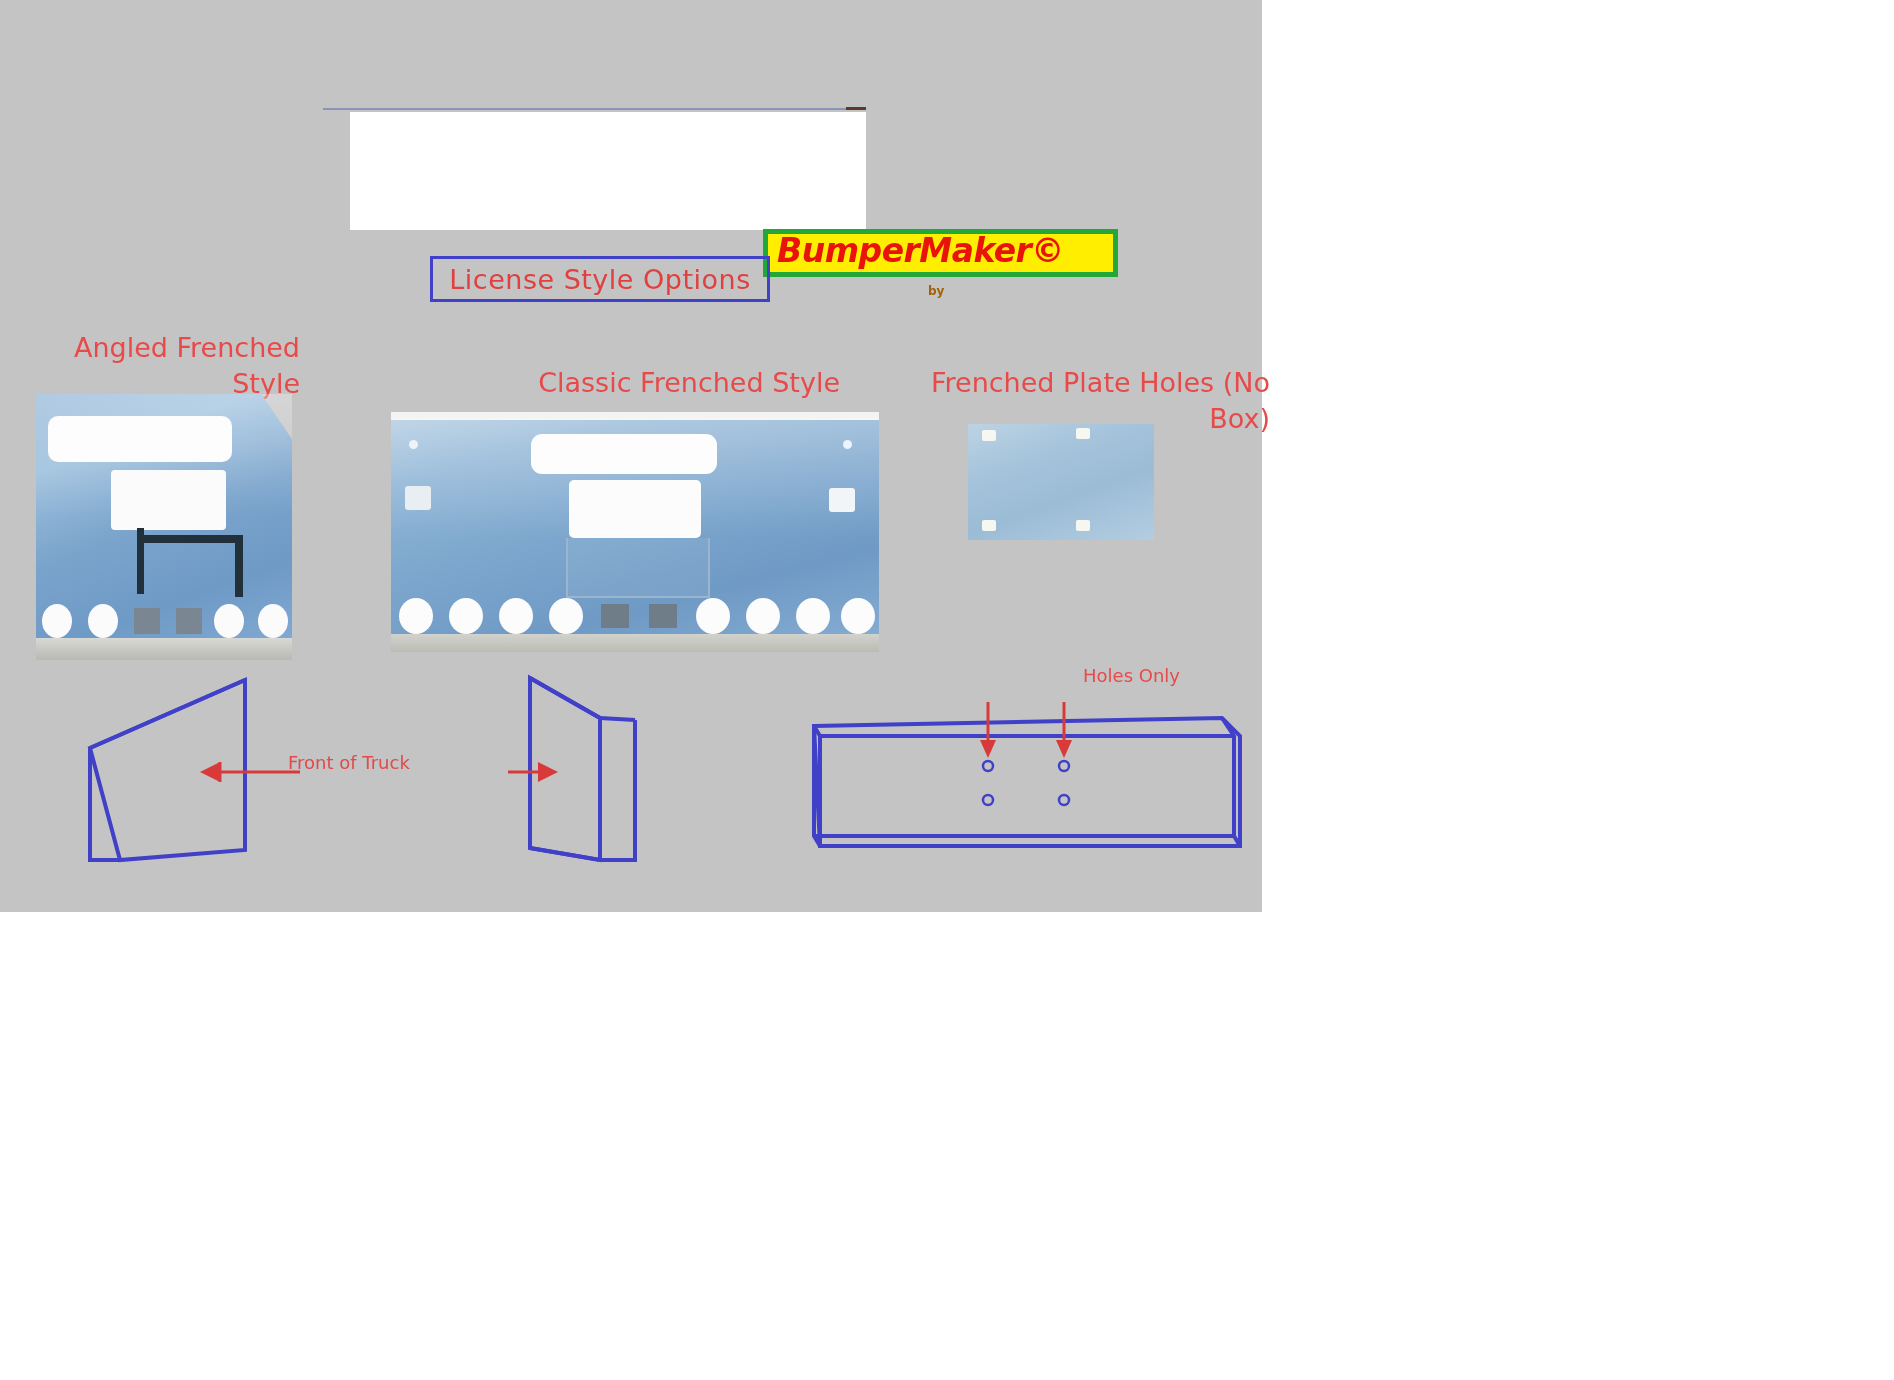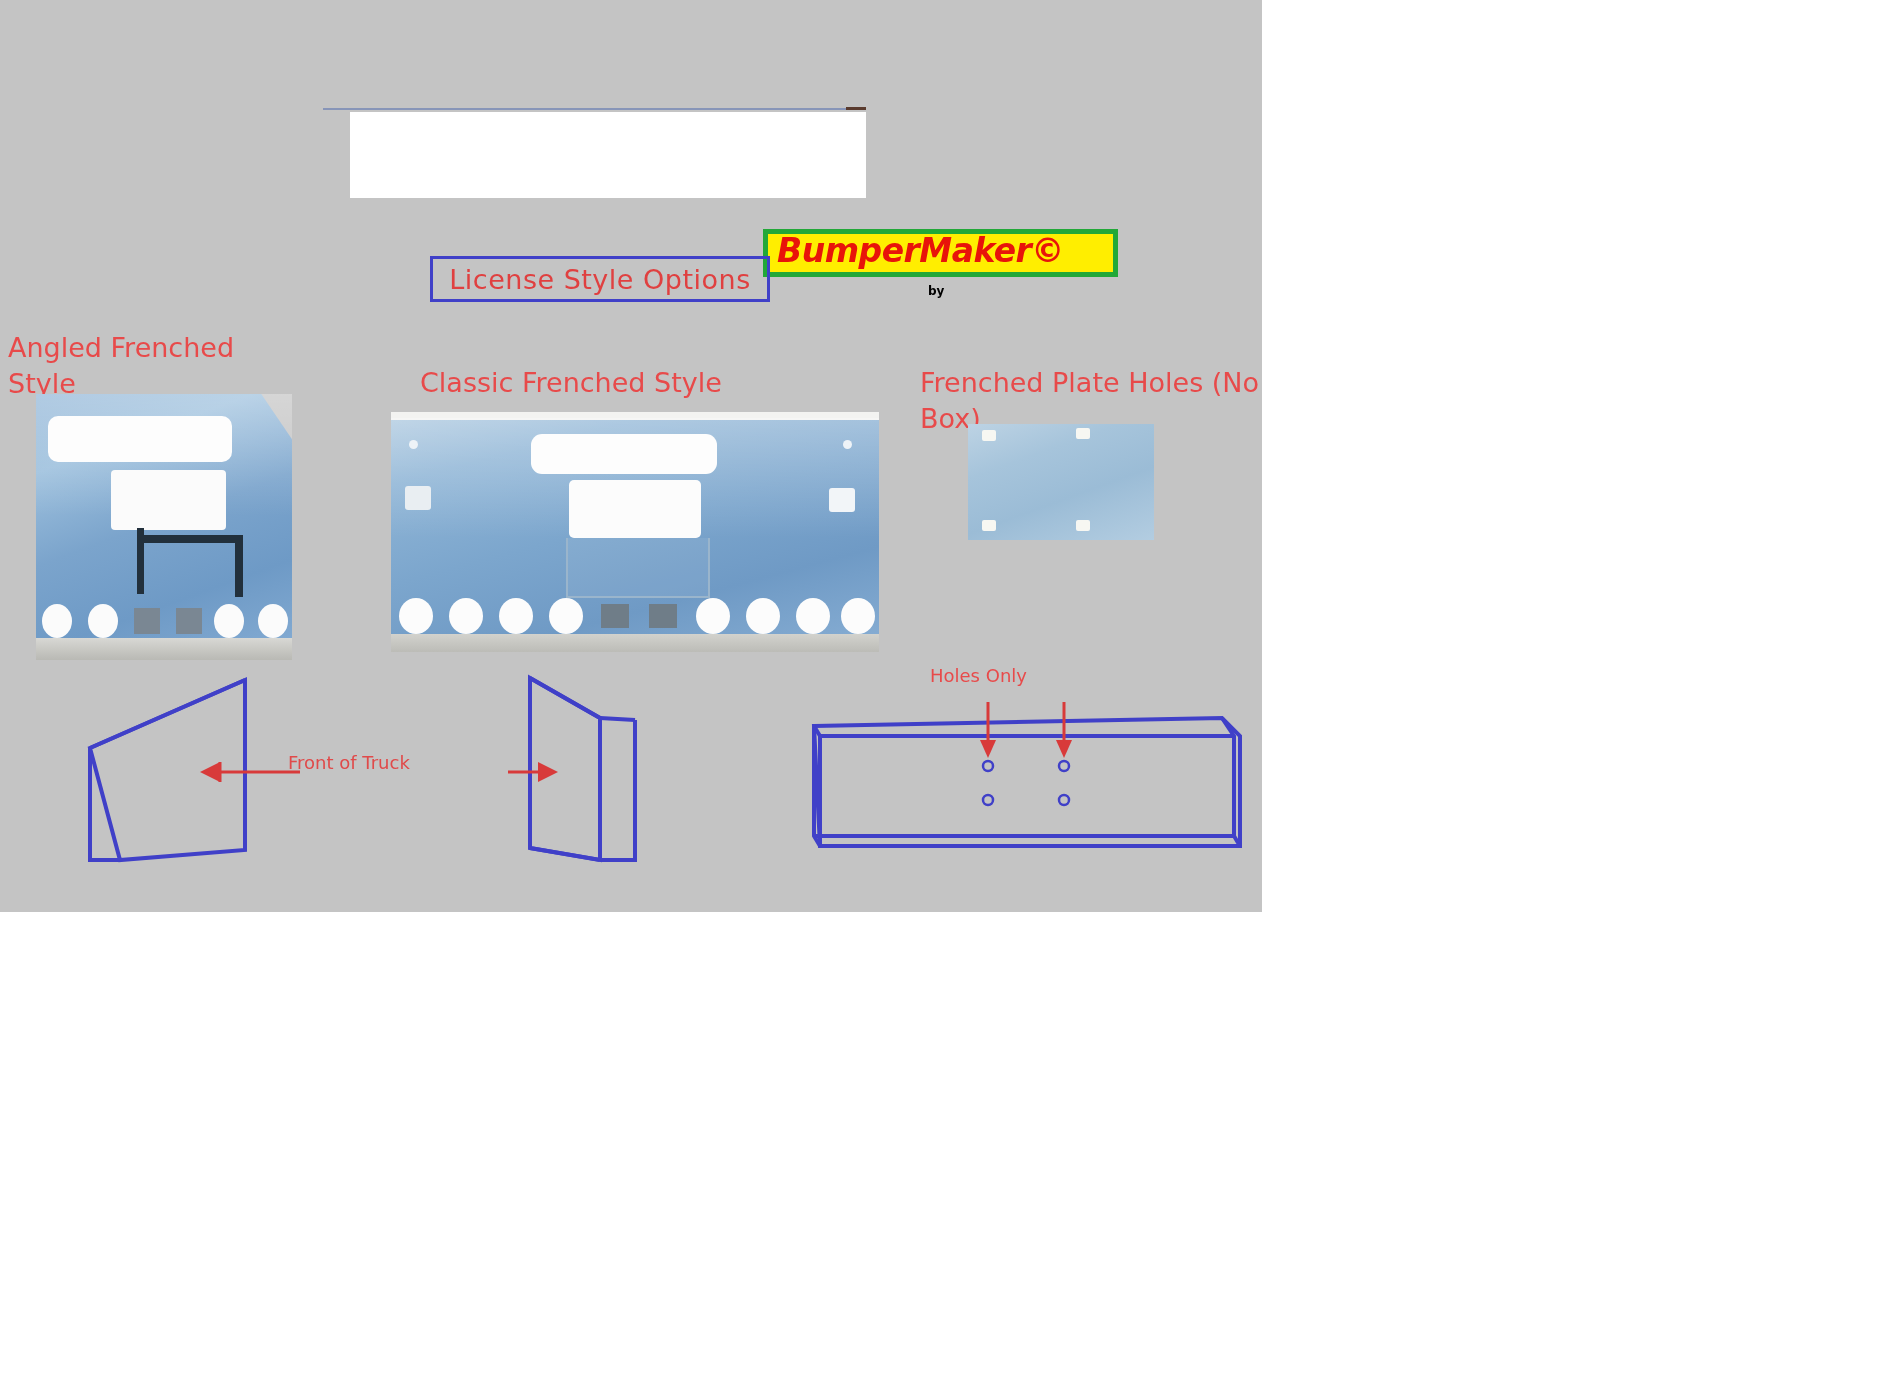--- a/index.html
+++ b/index.html
@@ -4,44 +4,44 @@
 <style>
   html,body{margin:0;padding:0;background:#ffffff;}
   body{width:1894px;height:1380px;position:relative;font-family:"DejaVu Sans",sans-serif;overflow:hidden;}
 
   #canvas{position:absolute;left:0;top:0;width:1262px;height:912px;background:#c4c4c4;}
 
   
   #logo-rule{position:absolute;left:323px;top:108px;width:542px;height:2px;background:#8795b8;}
   #logo-rule2{position:absolute;left:846px;top:107px;width:20px;height:3px;background:#5a3b2e;}
 
-  #logo-white{position:absolute;left:350px;top:112px;width:516px;height:86px;background:#ffffff;}
+  #logo-white{position:absolute;left:350px;top:112px;width:516px;height:118px;background:#ffffff;}
 
   #logo-yellow{position:absolute;left:413px;top:117px;width:355px;height:48px;background:#ffee00;
       border:5px solid #22a838;box-sizing:border-box;overflow:hidden;}
   #logo-yellow .txt{position:absolute;left:9px;top:-3px;white-space:nowrap;
       font-family:"DejaVu Sans",sans-serif;font-weight:bold;font-style:italic;
       font-size:33px;color:#e8140a;letter-spacing:-0.5px;}
 
-  #logo-by{position:absolute;left:578px;top:172px;font-size:12px;color:#000000;
+  #logo-by{position:absolute;left:578px;top:172px;font-size:12px;color:#a16207;
       font-family:"DejaVu Sans",sans-serif;font-weight:bold;}
 
   #logo-domain{position:absolute;left:350px;top:184px;width:516px;height:48px;overflow:hidden;}
   #logo-domain .txt{position:absolute;left:-8px;top:-6px;white-space:nowrap;
       font-family:"DejaVu Sans",sans-serif;font-weight:bold;font-size:47px;
       color:#e8140a;letter-spacing:-1px;}
 
   
   #title-box{position:absolute;left:430px;top:256px;width:340px;height:46px;
       border:3px solid #4040c8;box-sizing:border-box;display:flex;align-items:center;justify-content:center;}
   #title-box .txt{font-family:"DejaVu Sans",sans-serif;font-size:27px;color:#e04040;
       letter-spacing:0.5px;}
 
   
-  .caption{position:absolute;text-align:left;color:#e84a4a;
+  .caption{position:absolute;text-align:right;color:#e84a4a;
       font-family:"DejaVu Sans",sans-serif;font-size:27px;line-height:36px;}
 
   #cap-angled{left:8px;top:330px;width:292px;}
   #cap-classic{left:420px;top:365px;width:420px;}
   #cap-noboxt{left:920px;top:365px;width:350px;}
   #cap-holes{left:930px;top:658px;width:250px;font-size:18px;}
 
   
   .photo{position:absolute;overflow:hidden;}
 

